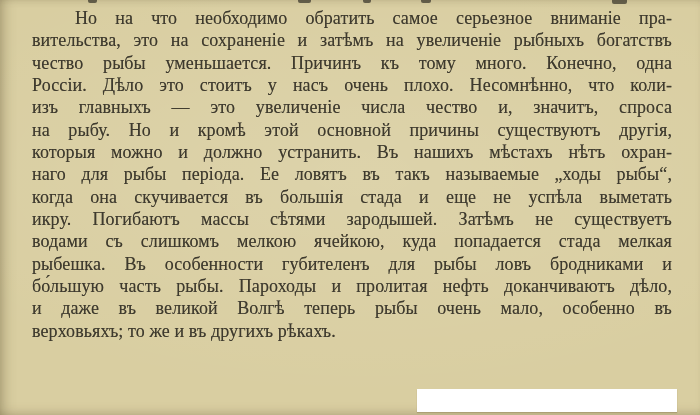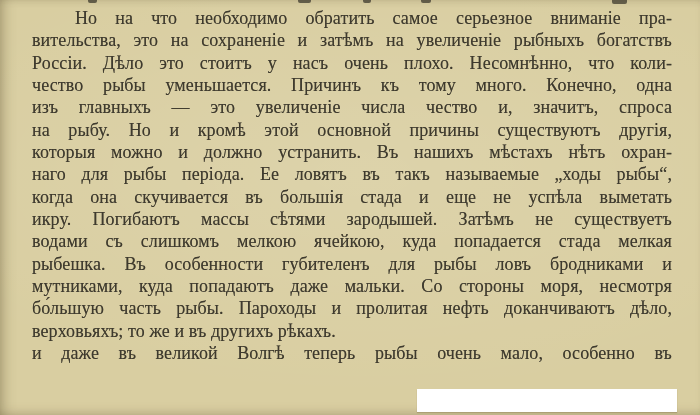--- a/index.html
+++ b/index.html
@@ -82,31 +82,30 @@
 
   <span class="speck s1"></span>
   <span class="speck s2"></span>
   <span class="speck s3"></span>
   <span class="speck s4"></span>
   <span class="speck s5"></span>
 
   <div class="textblock">
     <div class="line first">Но на что необходимо обратить самое серьезное вниманіе пра-</div>
     <div class="line">вительства, это на сохраненіе и затѣмъ на увеличеніе рыбныхъ богатствъ</div>
+    <div class="line">чество рыбы уменьшается. Причинъ къ тому много. Конечно, одна</div>
     <div class="line">Россіи. Дѣло это стоитъ у насъ очень плохо. Несомнѣнно, что коли-</div>
-    <div class="line">чество рыбы уменьшается. Причинъ къ тому много. Конечно, одна</div>
     <div class="line">изъ главныхъ — это увеличеніе числа чество и, значитъ, спроса</div>
     <div class="line">на рыбу. Но и кромѣ этой основной причины существуютъ другія,</div>
     <div class="line">которыя можно и должно устранить. Въ нашихъ мѣстахъ нѣтъ охран-</div>
     <div class="line">наго для рыбы періода. Ее ловятъ въ такъ называемые „ходы рыбы“,</div>
     <div class="line">когда она скучивается въ большія стада и еще не успѣла выметать</div>
     <div class="line">икру. Погибаютъ массы сѣтями зародышей. Затѣмъ не существуетъ</div>
     <div class="line">водами съ слишкомъ мелкою ячейкою, куда попадается стада мелкая</div>
     <div class="line">рыбешка. Въ особенности губителенъ для рыбы ловъ бродниками и</div>
-    <div class="line">мутниками, куда попадаютъ даже мальки. Со стороны моря, несмотря</div>
     <div class="line">бо́льшую часть рыбы. Пароходы и пролитая нефть доканчиваютъ дѣло,</div>
+    <div class="line">и даже въ великой Волгѣ теперь рыбы очень мало, особенно въ</div>
     <div class="line last">верховьяхъ; то же и въ другихъ рѣкахъ.</div>
-    <div class="line">и даже въ великой Волгѣ теперь рыбы очень мало, особенно въ</div>
   </div>
 
   <div class="redaction"></div>
 
 </div>
 
 </body></html>

